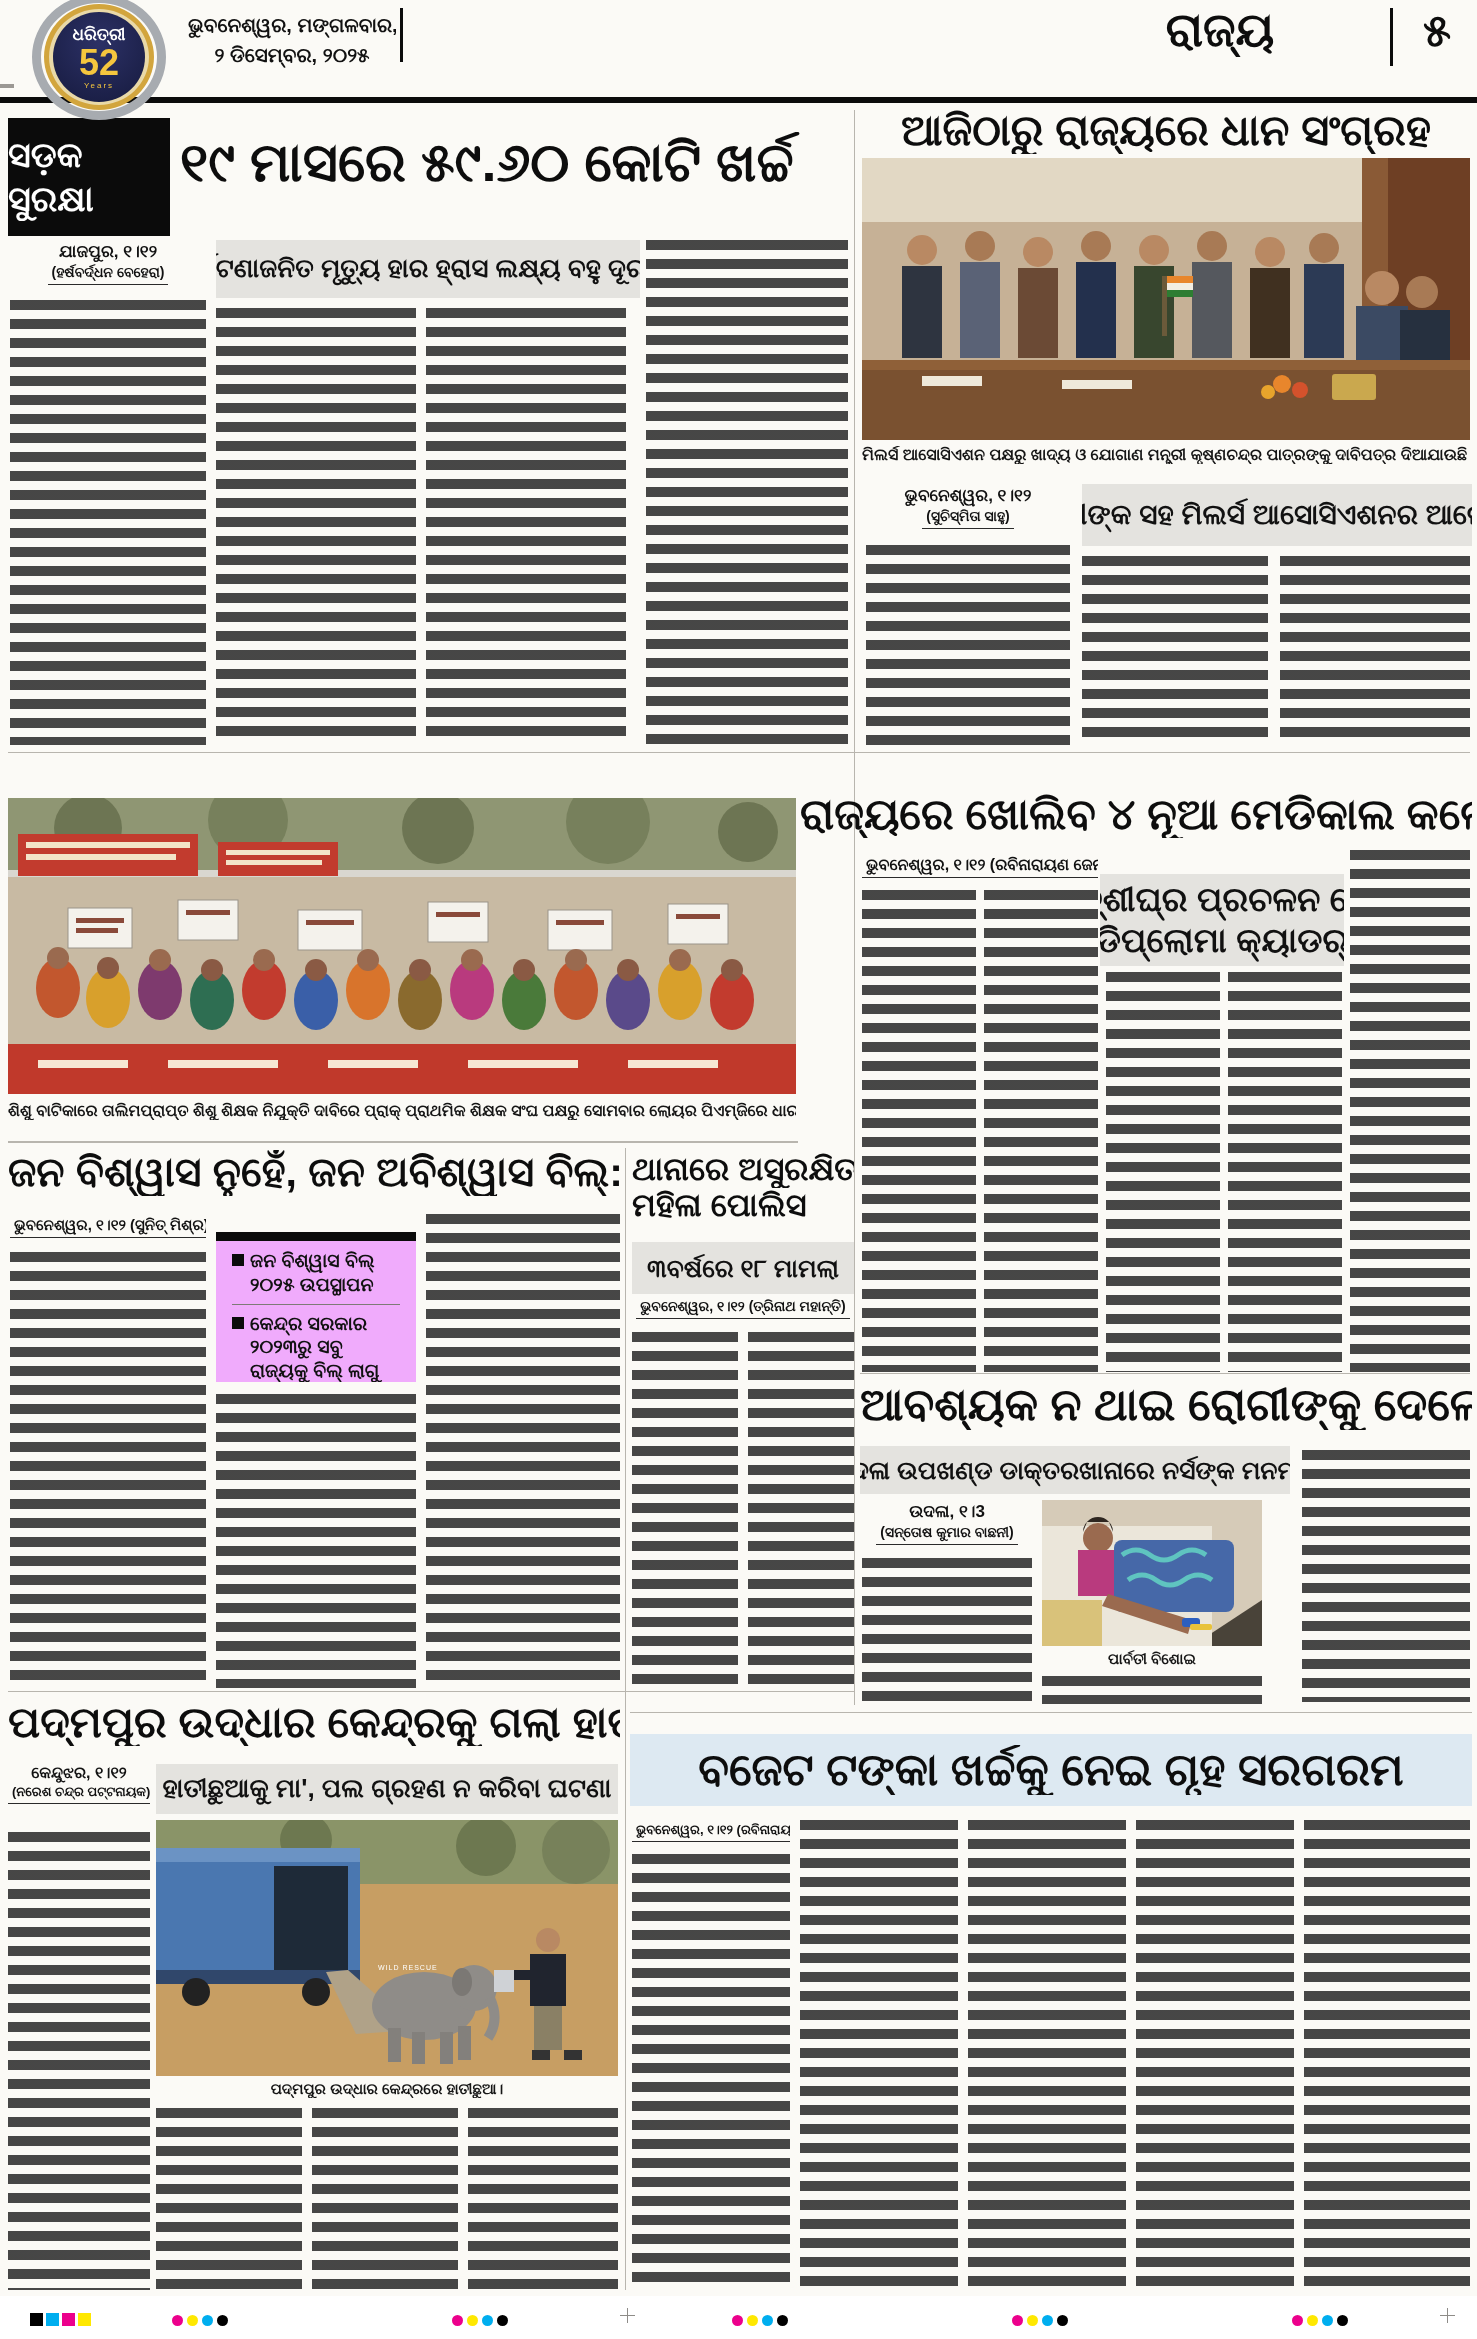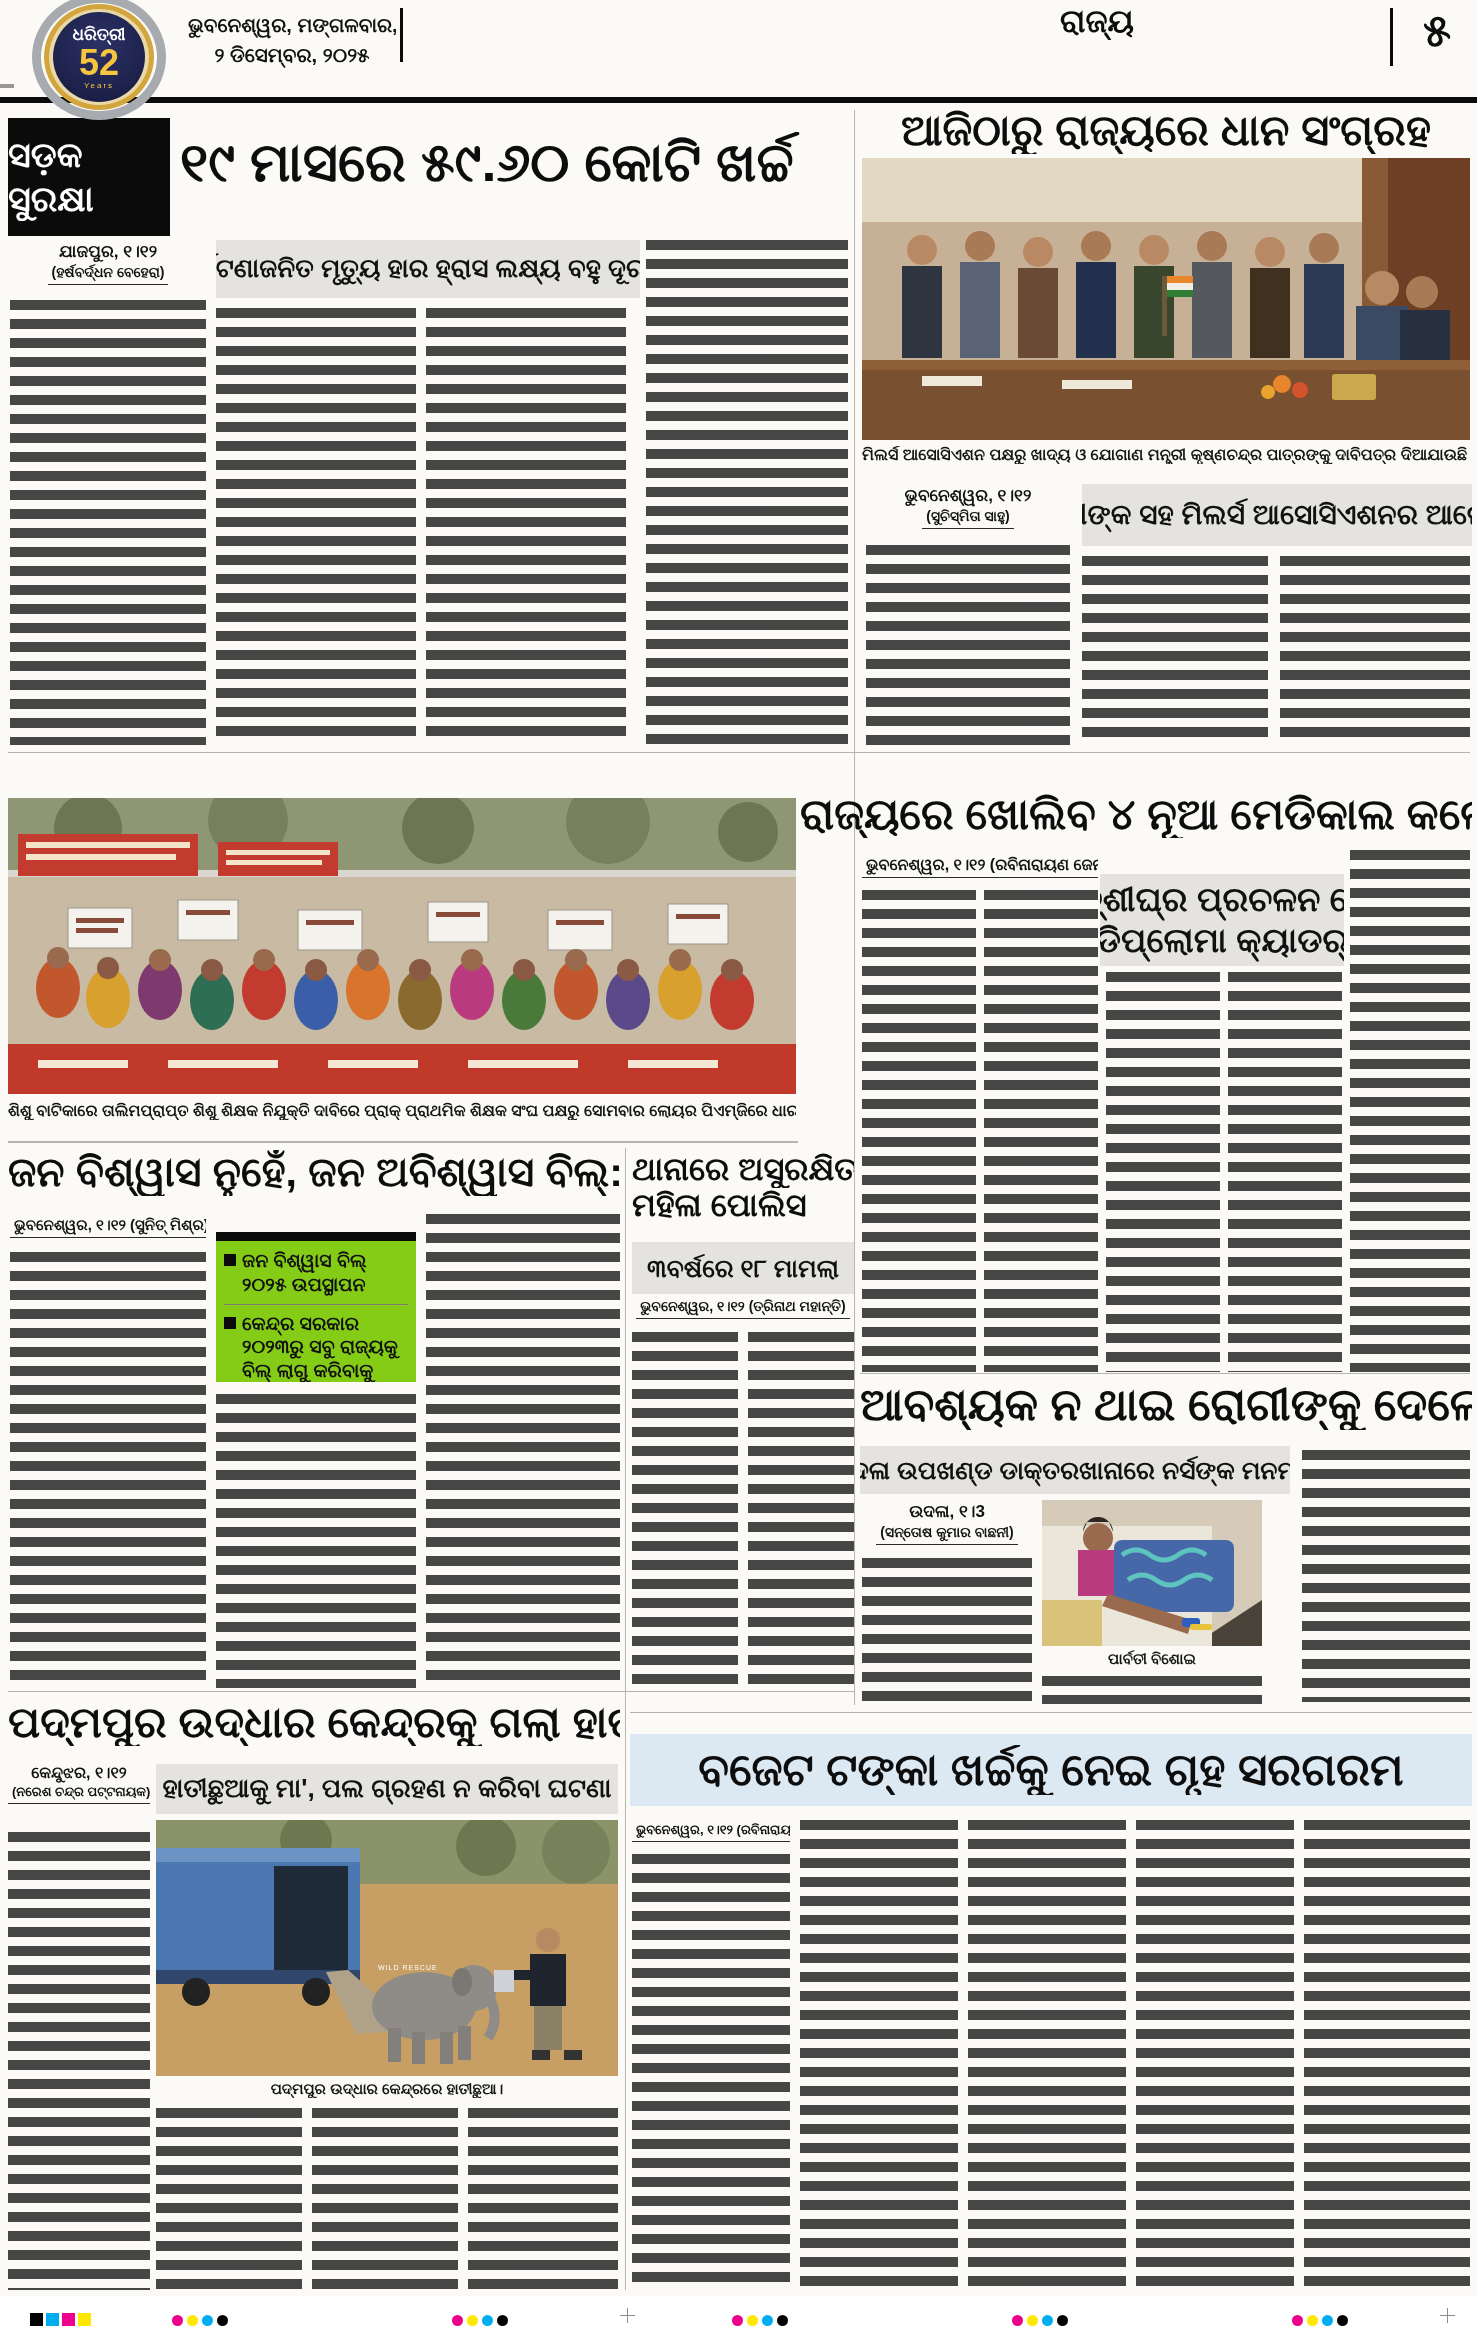--- a/index.html
+++ b/index.html
@@ -19,21 +19,21 @@
   .hrule{background:#b8b5ae;height:1px}
   .blackbar{background:#0b0b0b}
   
   .ring-gray{position:absolute;left:4px;top:-6px;width:134px;height:126px;border:9px solid #a7abb0;border-radius:50%}
   .ring-gold{position:absolute;left:16px;top:4px;width:110px;height:106px;border:5px solid #d2a53d;border-radius:50%;background:#e9d9a8}
   .logo-core{position:absolute;left:25px;top:12px;width:92px;height:90px;border-radius:50%;background:radial-gradient(circle at 50% 35%,#2c3166,#161a3e);display:flex;flex-direction:column;align-items:center;justify-content:center;color:#fff}
   .logo-name{font-size:17px;font-weight:bold;white-space:nowrap;overflow:hidden;max-width:84px}
   .logo-52{font-size:36px;font-weight:bold;color:#f5c63e;line-height:1}
   .logo-years{font-size:8px;color:#f5c63e;letter-spacing:2px}
   
-  .infobox{background:#84cc16;border-top:9px solid #0b0b0b;padding:8px 8px 6px;overflow:hidden}
+  .infobox{background:#f0abfc;border-top:9px solid #0b0b0b;padding:8px 16px 6px;overflow:hidden}
   .ib-item{display:flex;gap:6px;font-weight:bold;font-size:19px;line-height:1.25;overflow:hidden}
   .ib-bullet{flex:0 0 12px;width:12px;height:12px;background:#0b0b0b;margin-top:5px}
   .ib-sep{height:1px;background:#7d7b76;margin:7px 0}
   
   .regdot{width:11px;height:11px;border-radius:50%;display:inline-block;margin-right:4px;vertical-align:middle}
   .regsq{width:13px;height:13px;display:inline-block;margin-right:3px;vertical-align:middle}
   .c-c{background:#00aeef}.c-m{background:#ec008c}.c-y{background:#ffe800}.c-k{background:#000}
   .plus{position:absolute;width:15px;height:15px}
   .plus::before{content:"";position:absolute;left:0;top:7px;width:15px;height:1px;background:#8e8c88}
   .plus::after{content:"";position:absolute;left:7px;top:0;width:1px;height:15px;background:#8e8c88}
@@ -55,21 +55,21 @@
       <span class="logo-years">Years</span>
     </div>
   </div>
 
   <div class="abs ctr" style="left:188px;top:10px;width:208px;font-size:20px;font-weight:bold;line-height:1.5">
     <div style="white-space:nowrap;overflow:hidden">ଭୁବନେଶ୍ୱର, ମଙ୍ଗଳବାର,</div>
     <div style="white-space:nowrap;overflow:hidden">୨ ଡିସେମ୍ବର, ୨୦୨୫</div>
   </div>
   <div class="abs blackbar" style="left:400px;top:8px;width:3px;height:54px"></div>
 
-  <div class="abs hl" style="left:1060px;top:4px;width:320px;font-size:32px;text-align:left">ରାଜ୍ୟ</div>
+  <div class="abs hl" style="left:1060px;top:4px;width:320px;font-size:47px;text-align:center">ରାଜ୍ୟ</div>
   <div class="abs blackbar" style="left:1390px;top:8px;width:3px;height:58px"></div>
   <div class="abs hl ctr" style="left:1402px;top:6px;width:70px;font-size:45px">୫</div>
 
   <div class="abs hrule" style="left:8px;top:752px;width:1462px"></div>
   <div class="abs hrule" style="left:8px;top:1141px;width:790px;height:2px"></div>
   <div class="abs hrule" style="left:860px;top:1373px;width:610px"></div>
   <div class="abs hrule" style="left:8px;top:1691px;width:846px"></div>
   <div class="abs hrule" style="left:630px;top:1712px;width:842px"></div>
   <div class="abs vrule" style="left:854px;top:110px;height:1595px"></div>
   <div class="abs vrule" style="left:625px;top:1148px;height:1142px"></div>

